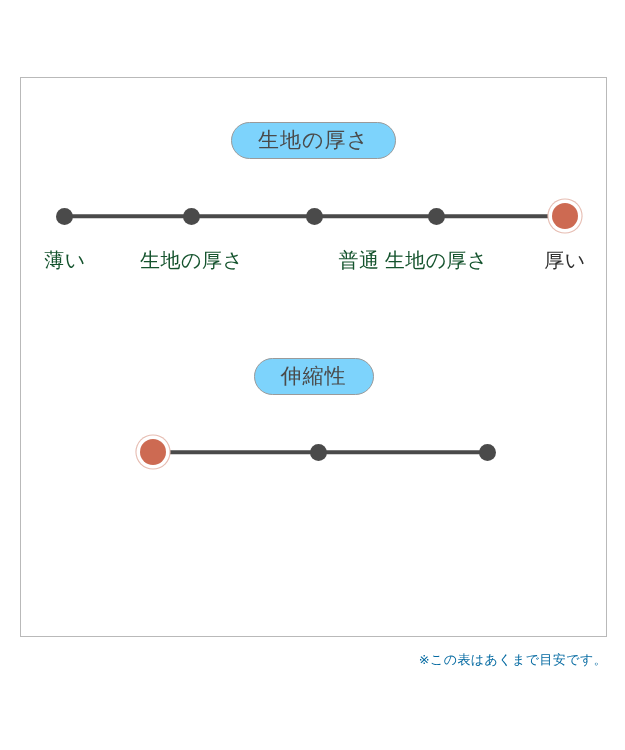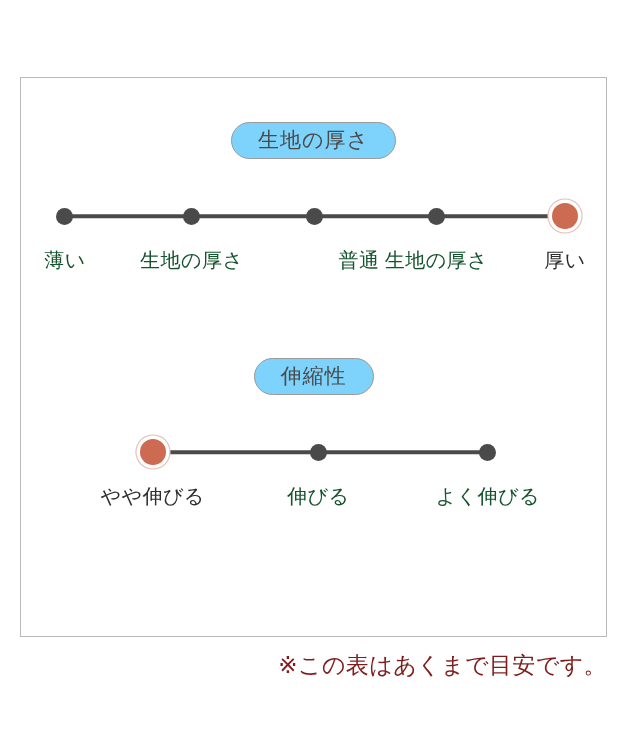--- a/index.html
+++ b/index.html
@@ -102,23 +102,23 @@
   }
   .label.selected {
     font-weight: normal;
     color: #2e2e2e;
   }
 
   #footnote {
     position: absolute;
     right: 18px;
     top: 652px;
-    font-size: 23px;
+    font-size: 13px;
     line-height: 1.2;
-    color: #7f1d1d;
+    color: #0369a1;
     letter-spacing: 0.4px;
     white-space: nowrap;
   }
 </style>
 </head>
 <body>
 
 <div id="spec-card">
 
   <div class="scale-block" id="scale-block-thickness">
@@ -145,22 +145,17 @@
   <div class="scale-block" id="scale-block-stretch">
     <div class="badge-row">
       <span class="badge">伸縮性</span>
     </div>
     <div class="track-wrap">
       <div class="track-line" style="left: 22.5%; width: 57.3%;"></div>
       <div class="dot selected" style="left: 22.5%;"></div>
       <div class="dot" style="left: 50.8%;"></div>
       <div class="dot" style="left: 79.8%;"></div>
     </div>
-    <div class="labels">
-      <span class="label selected" style="left: 22.5%;">やや伸びる</span>
-      <span class="label" style="left: 50.8%;">伸びる</span>
-      <span class="label" style="left: 79.8%;">よく伸びる</span>
-    </div>
   </div>
 
 </div>
 
 <div id="footnote">※この表はあくまで目安です。</div>
 
 </body></html>

